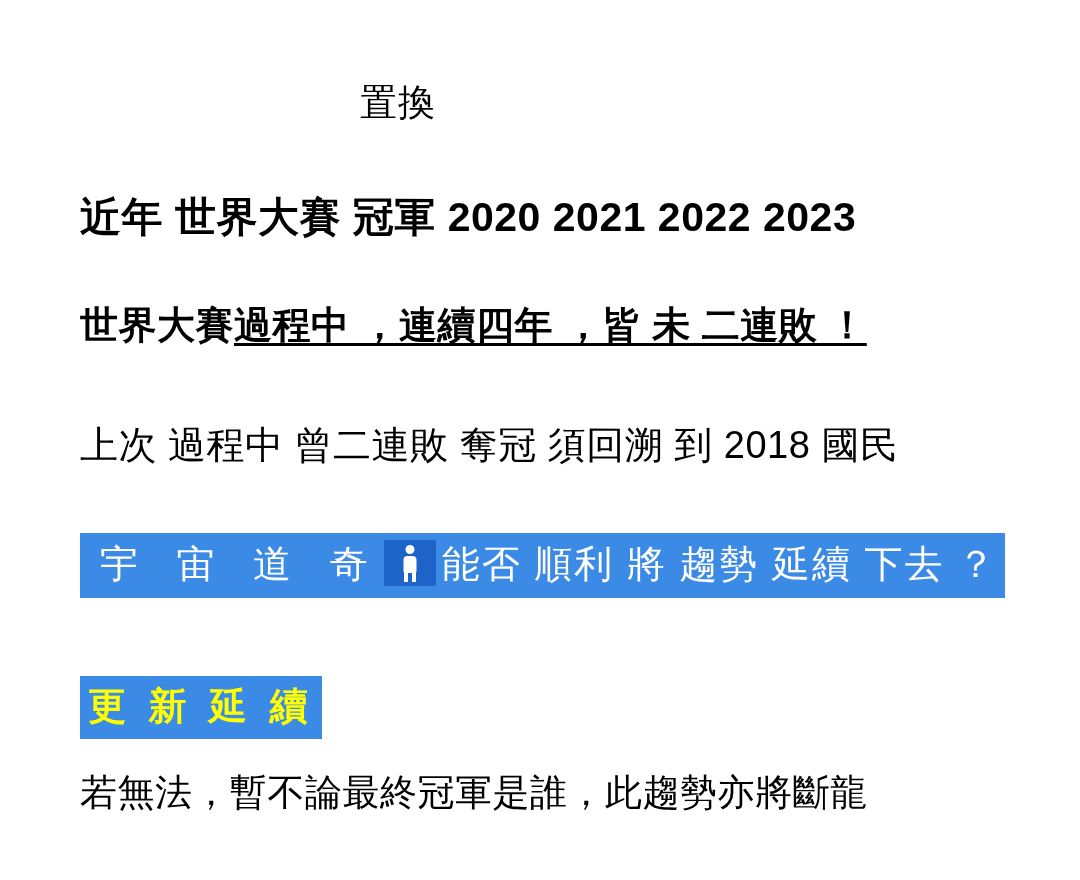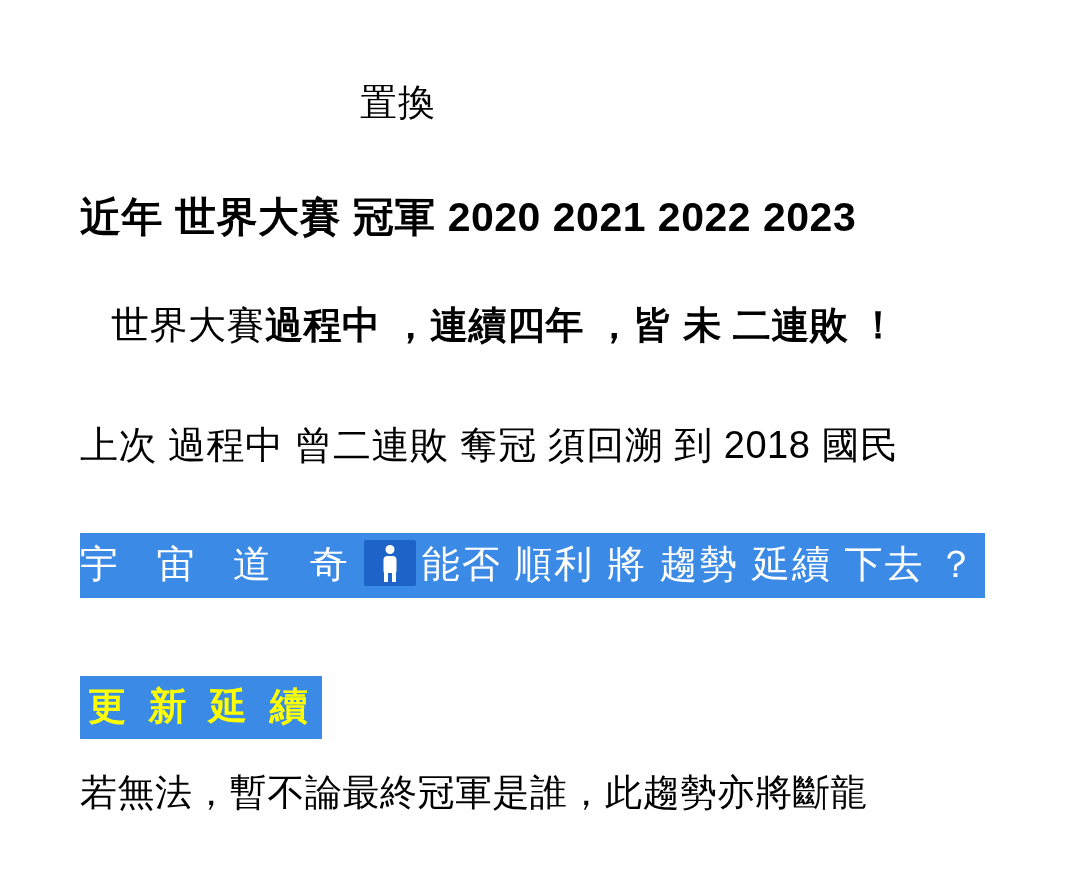--- a/index.html
+++ b/index.html
@@ -41,40 +41,40 @@
     text-underline-offset: 5px;
     letter-spacing: 0.5px;
   }
   .line-streak {
     left: 80px;
     top: 300px;
     font-size: 38px;
     letter-spacing: 0.5px;
   }
   .line-streak .plain {
-    font-weight: normal;
-    margin-left: 31px;
+    font-weight: bold;
   }
   .line-streak .emph {
     font-weight: bold;
+    text-decoration: underline;
     text-underline-offset: 5px;
   }
   .line-last {
     left: 80px;
     top: 420px;
     font-size: 38px;
     letter-spacing: 0.5px;
   }
   .line-highlight {
     left: 80px;
     top: 533px;
     font-size: 38px;
     background: #3b8ae6;
     color: #ffffff;
-    padding: 6px 8px 8px 0;
+    padding: 6px 8px 8px 20px;
     letter-spacing: 2px;
   }
   .line-highlight .spaced {
     letter-spacing: 14px;
   }
   .person-icon {
     display: inline-block;
     width: 52px;
     height: 46px;
     background: #1e63c8;

